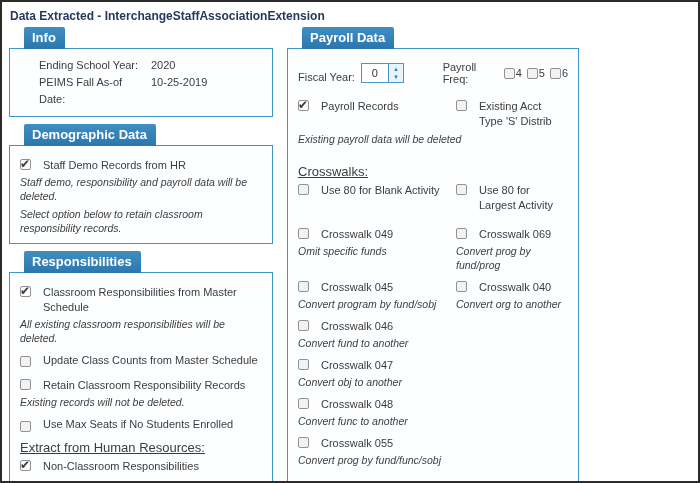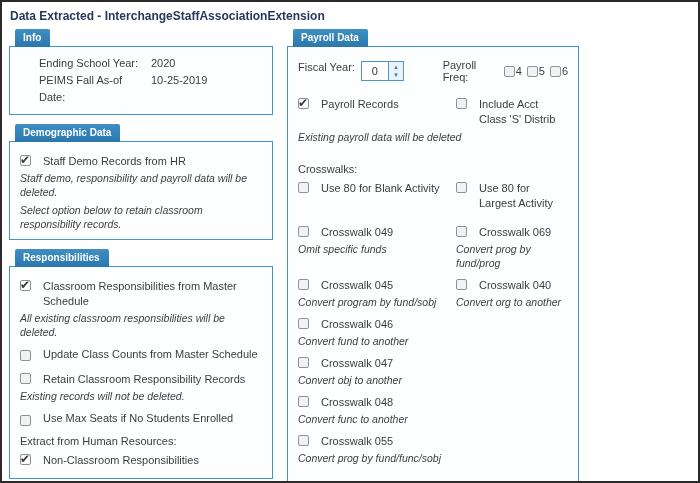--- a/index.html
+++ b/index.html
@@ -18,24 +18,24 @@
   }
   .columns { display: flex; align-items: flex-start; }
   .col-left  { width: 264px; margin-right: 14px; }
   .col-right { width: 292px; }
 
   
   .group { margin-bottom: 7px; }
   .group-tab {
     display: inline-block;
     background: linear-gradient(#3f8fc3, #2a77ad);
-    color: #fff; font-weight: bold; font-size: 10px;
+    color: #fff; font-weight: bold; font-size: 13px;
     padding: 3px 9px 4px 8px;
     border-radius: 2px 2px 0 0;
-    position: relative; z-index: 2; margin-left: 6px;
+    position: relative; z-index: 2; margin-left: 15px;
   }
   .group-box {
     border: 1px solid #3d95c9;
     background: #fdfeff;
     padding: 8px 10px;
     margin-top: -1px;
   }
 
   
   .field-row { display: flex; font-size: 11px; line-height: 17px; color: #3c3c3c; padding-left: 19px; }
@@ -53,28 +53,28 @@
   .cb.checked { background: #fcfcfc; }
   .cb.checked::after {
     content: "\2714";
     position: absolute; left: -1px; top: -3px;
     font-size: 12px; color: #3a3a3a;
   }
   .cb-label { color: #3c3c3c; }
   .note { font-style: italic; font-size: 10.5px; color: #3e3e3e; margin: 1px 0 8px; line-height: 14px; }
   .note.tight { margin-bottom: 4px; }
   .sec-heading {
-    font-size: 11px; color: #3c3c3c;
+    font-size: 13px; text-decoration: underline; color: #3c3c3c;
     margin: 4px 0 3px; line-height: 15px;
   }
 
   
   .pay-grid { display: grid; grid-template-columns: 152px 1fr; column-gap: 6px; }
   .fiscal-row { display: flex; align-items: center; font-size: 11px; margin-bottom: 14px; }
-  .fiscal-cell { width: 152px; display: flex; align-items: flex-start; }
+  .fiscal-cell { width: 152px; display: flex; align-items: flex-end; }
   .spinbox {
     display: inline-flex; border: 1px solid #4a96c8; background: #fff;
     height: 20px; margin-left: 6px;
   }
   .spin-num {
     width: 26px; border: none; outline: none; font-size: 11px;
     font-family: "Liberation Sans", sans-serif;
     text-align: center; color: #333; background: transparent;
   }
   .spin-btns {
@@ -191,21 +191,21 @@
             </div>
           </div>
 
           <div class="pay-grid">
             <div class="check-row" style="margin-top:0;">
               <span class="cb checked"></span>
               <span class="cb-label">Payroll Records</span>
             </div>
             <div class="check-row" style="margin-top:0;">
               <span class="cb"></span>
-              <span class="cb-label">Include Acct Class 'S' Distrib</span>
+              <span class="cb-label">Existing Acct Type 'S' Distrib</span>
             </div>
           </div>
           <div class="note" style="margin-bottom:18px;">Existing payroll data will be deleted</div>
 
           <div class="sec-heading" style="margin-bottom:4px;">Crosswalks:</div>
 
           <div class="pay-grid" style="margin-bottom:12px;">
             <div class="cw-cell" style="margin-bottom:0;">
               <div class="check-row">
                 <span class="cb"></span>

